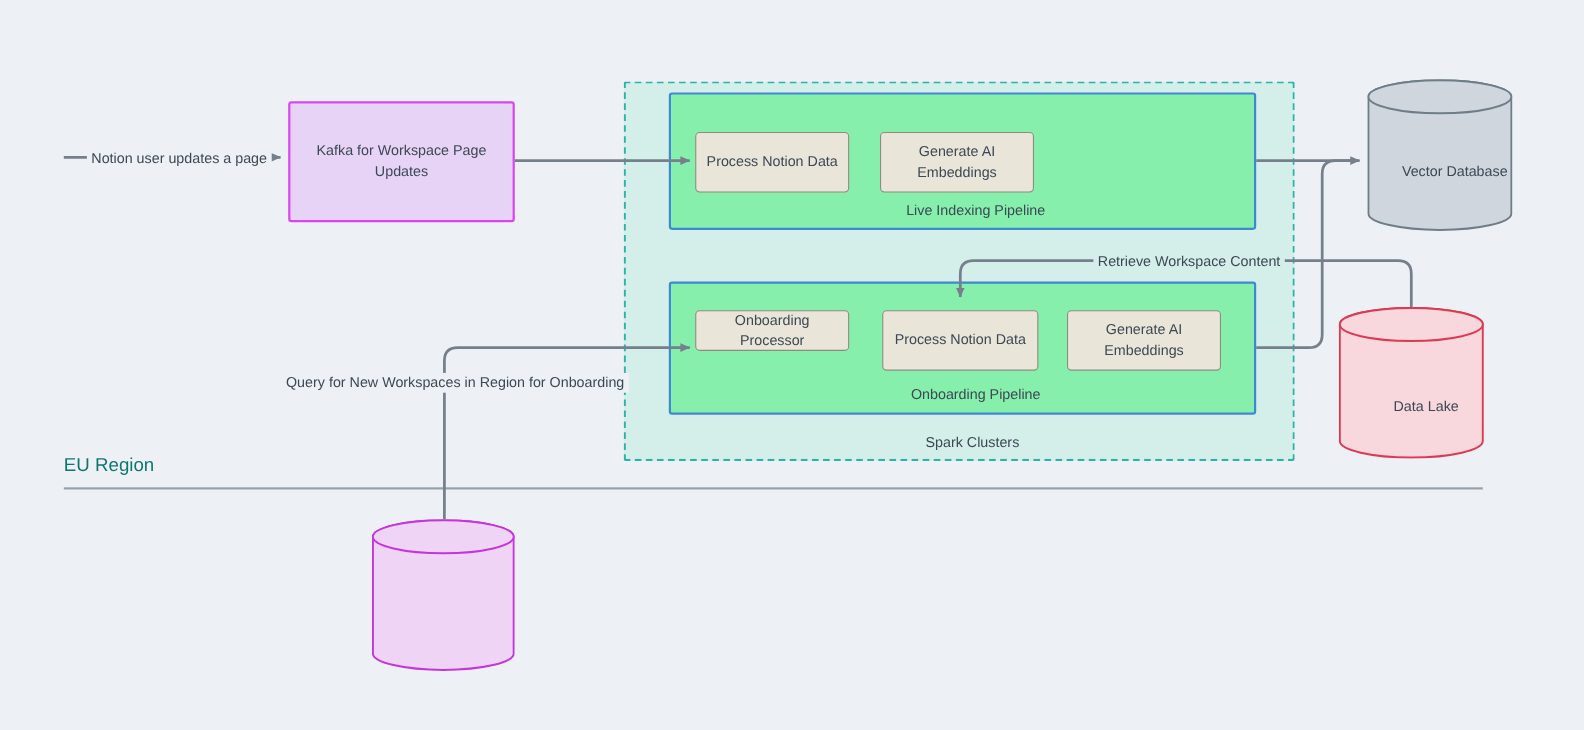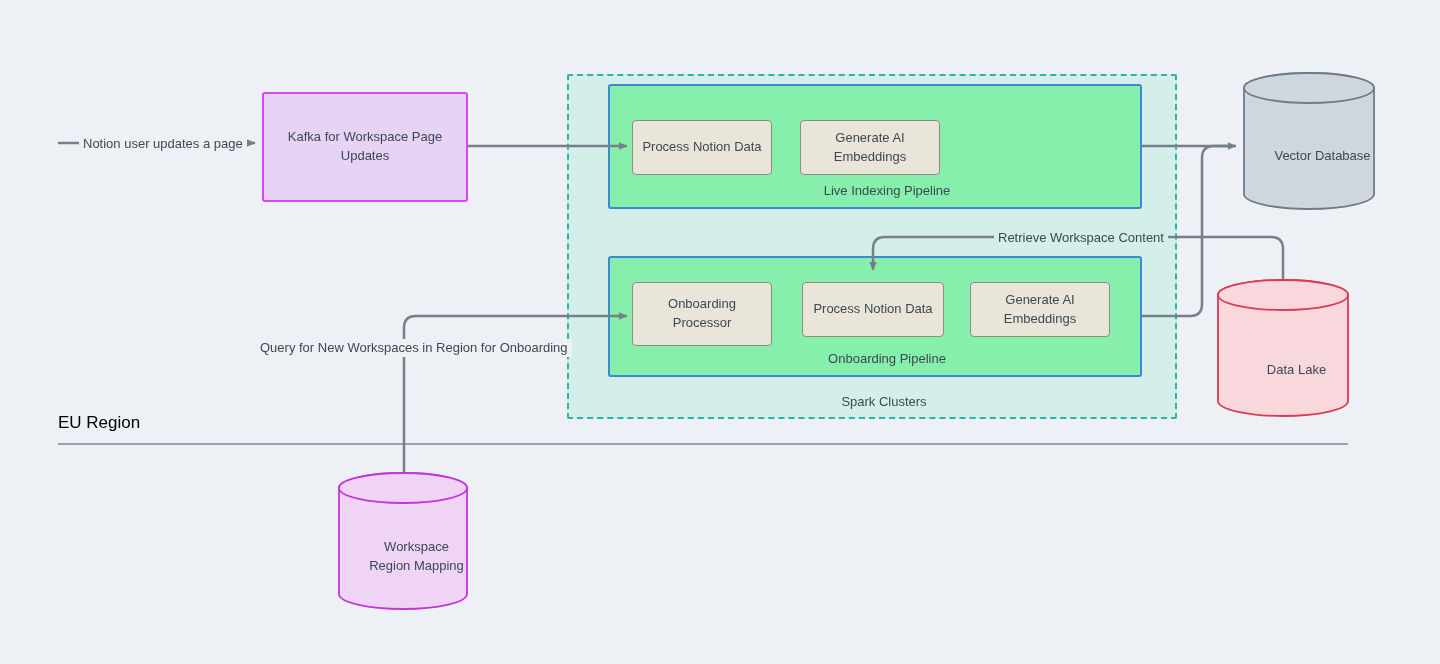--- a/index.html
+++ b/index.html
@@ -49,21 +49,21 @@
   }
   
   #edges{position:absolute;left:0;top:0;z-index:5;}
   .edge-label{
     position:absolute;z-index:6;padding:1px 4px;white-space:nowrap;
     background:#edf1f5;line-height:16px;
   }
   .edge-label.on-mint{background:#d4eeea;}
   
   .region-label{
-    position:absolute;left:58px;top:413px;font-size:17px;font-weight:500;color:#000000;
+    position:absolute;left:58px;top:413px;font-size:17px;font-weight:500;color:#0f766e;
   }
   .region-divider{
     position:absolute;left:58px;top:443px;width:1290px;height:2px;background:#98a2ac;z-index:1;
   }
 </style>
 </head>
 <body>
 
 <div id="canvas">
 
@@ -75,21 +75,21 @@
     <div class="task" style="left:22px;top:34px;width:140px;height:55px;">
       <span>Process Notion Data</span>
     </div>
     <div class="task" style="left:190px;top:34px;width:140px;height:55px;">
       <span class="wrap100">Generate AI Embeddings</span>
     </div>
     <div class="container-label">Live Indexing Pipeline</div>
   </div>
 
   <div class="pipeline onboard">
-    <div class="task" style="left:22px;top:24px;width:140px;height:64px;">
+    <div class="task" style="left:22px;top:24px;width:140px;height:37px;">
       <span class="wrap100">Onboarding Processor</span>
     </div>
     <div class="task" style="left:192px;top:24px;width:142px;height:55px;">
       <span>Process Notion Data</span>
     </div>
     <div class="task" style="left:360px;top:24px;width:140px;height:55px;">
       <span class="wrap100">Generate AI Embeddings</span>
     </div>
     <div class="container-label">Onboarding Pipeline</div>
   </div>
@@ -112,23 +112,20 @@
       <ellipse cx="66" cy="16" rx="65" ry="15" fill="#f8d8dd" stroke="#dc3a52" stroke-width="1.8"></ellipse>
     </svg>
     <div class="cyl-label" style="top:38px;height:107px;">Data Lake</div>
   </div>
 
   <div class="cyl" style="left:338px;top:472px;width:130px;height:138px;">
     <svg width="130" height="138">
       <path d="M1,16 L1,122 A64,15 0 0 0 129,122 L129,16 A64,15 0 1 0 1,16 Z" fill="#f0d4f6" stroke="#c535dc" stroke-width="1.8"></path>
       <ellipse cx="65" cy="16" rx="64" ry="15" fill="#f0d4f6" stroke="#c535dc" stroke-width="1.8"></ellipse>
     </svg>
-    <div class="cyl-label" style="top:31px;height:107px;">
-      <span class="wrap100" style="max-width:120px;">Workspace Region Mapping</span>
-    </div>
   </div>
 
   <div class="region-label">EU Region</div>
   <div class="region-divider"></div>
 
   <svg id="edges" width="1440" height="664">
     <defs>
       <marker id="arrow" markerUnits="userSpaceOnUse" markerWidth="12" markerHeight="10" refX="8.5" refY="4" orient="auto">
         <path d="M0,0 L9,4 L0,8 Z" fill="#76808c"></path>
       </marker>

